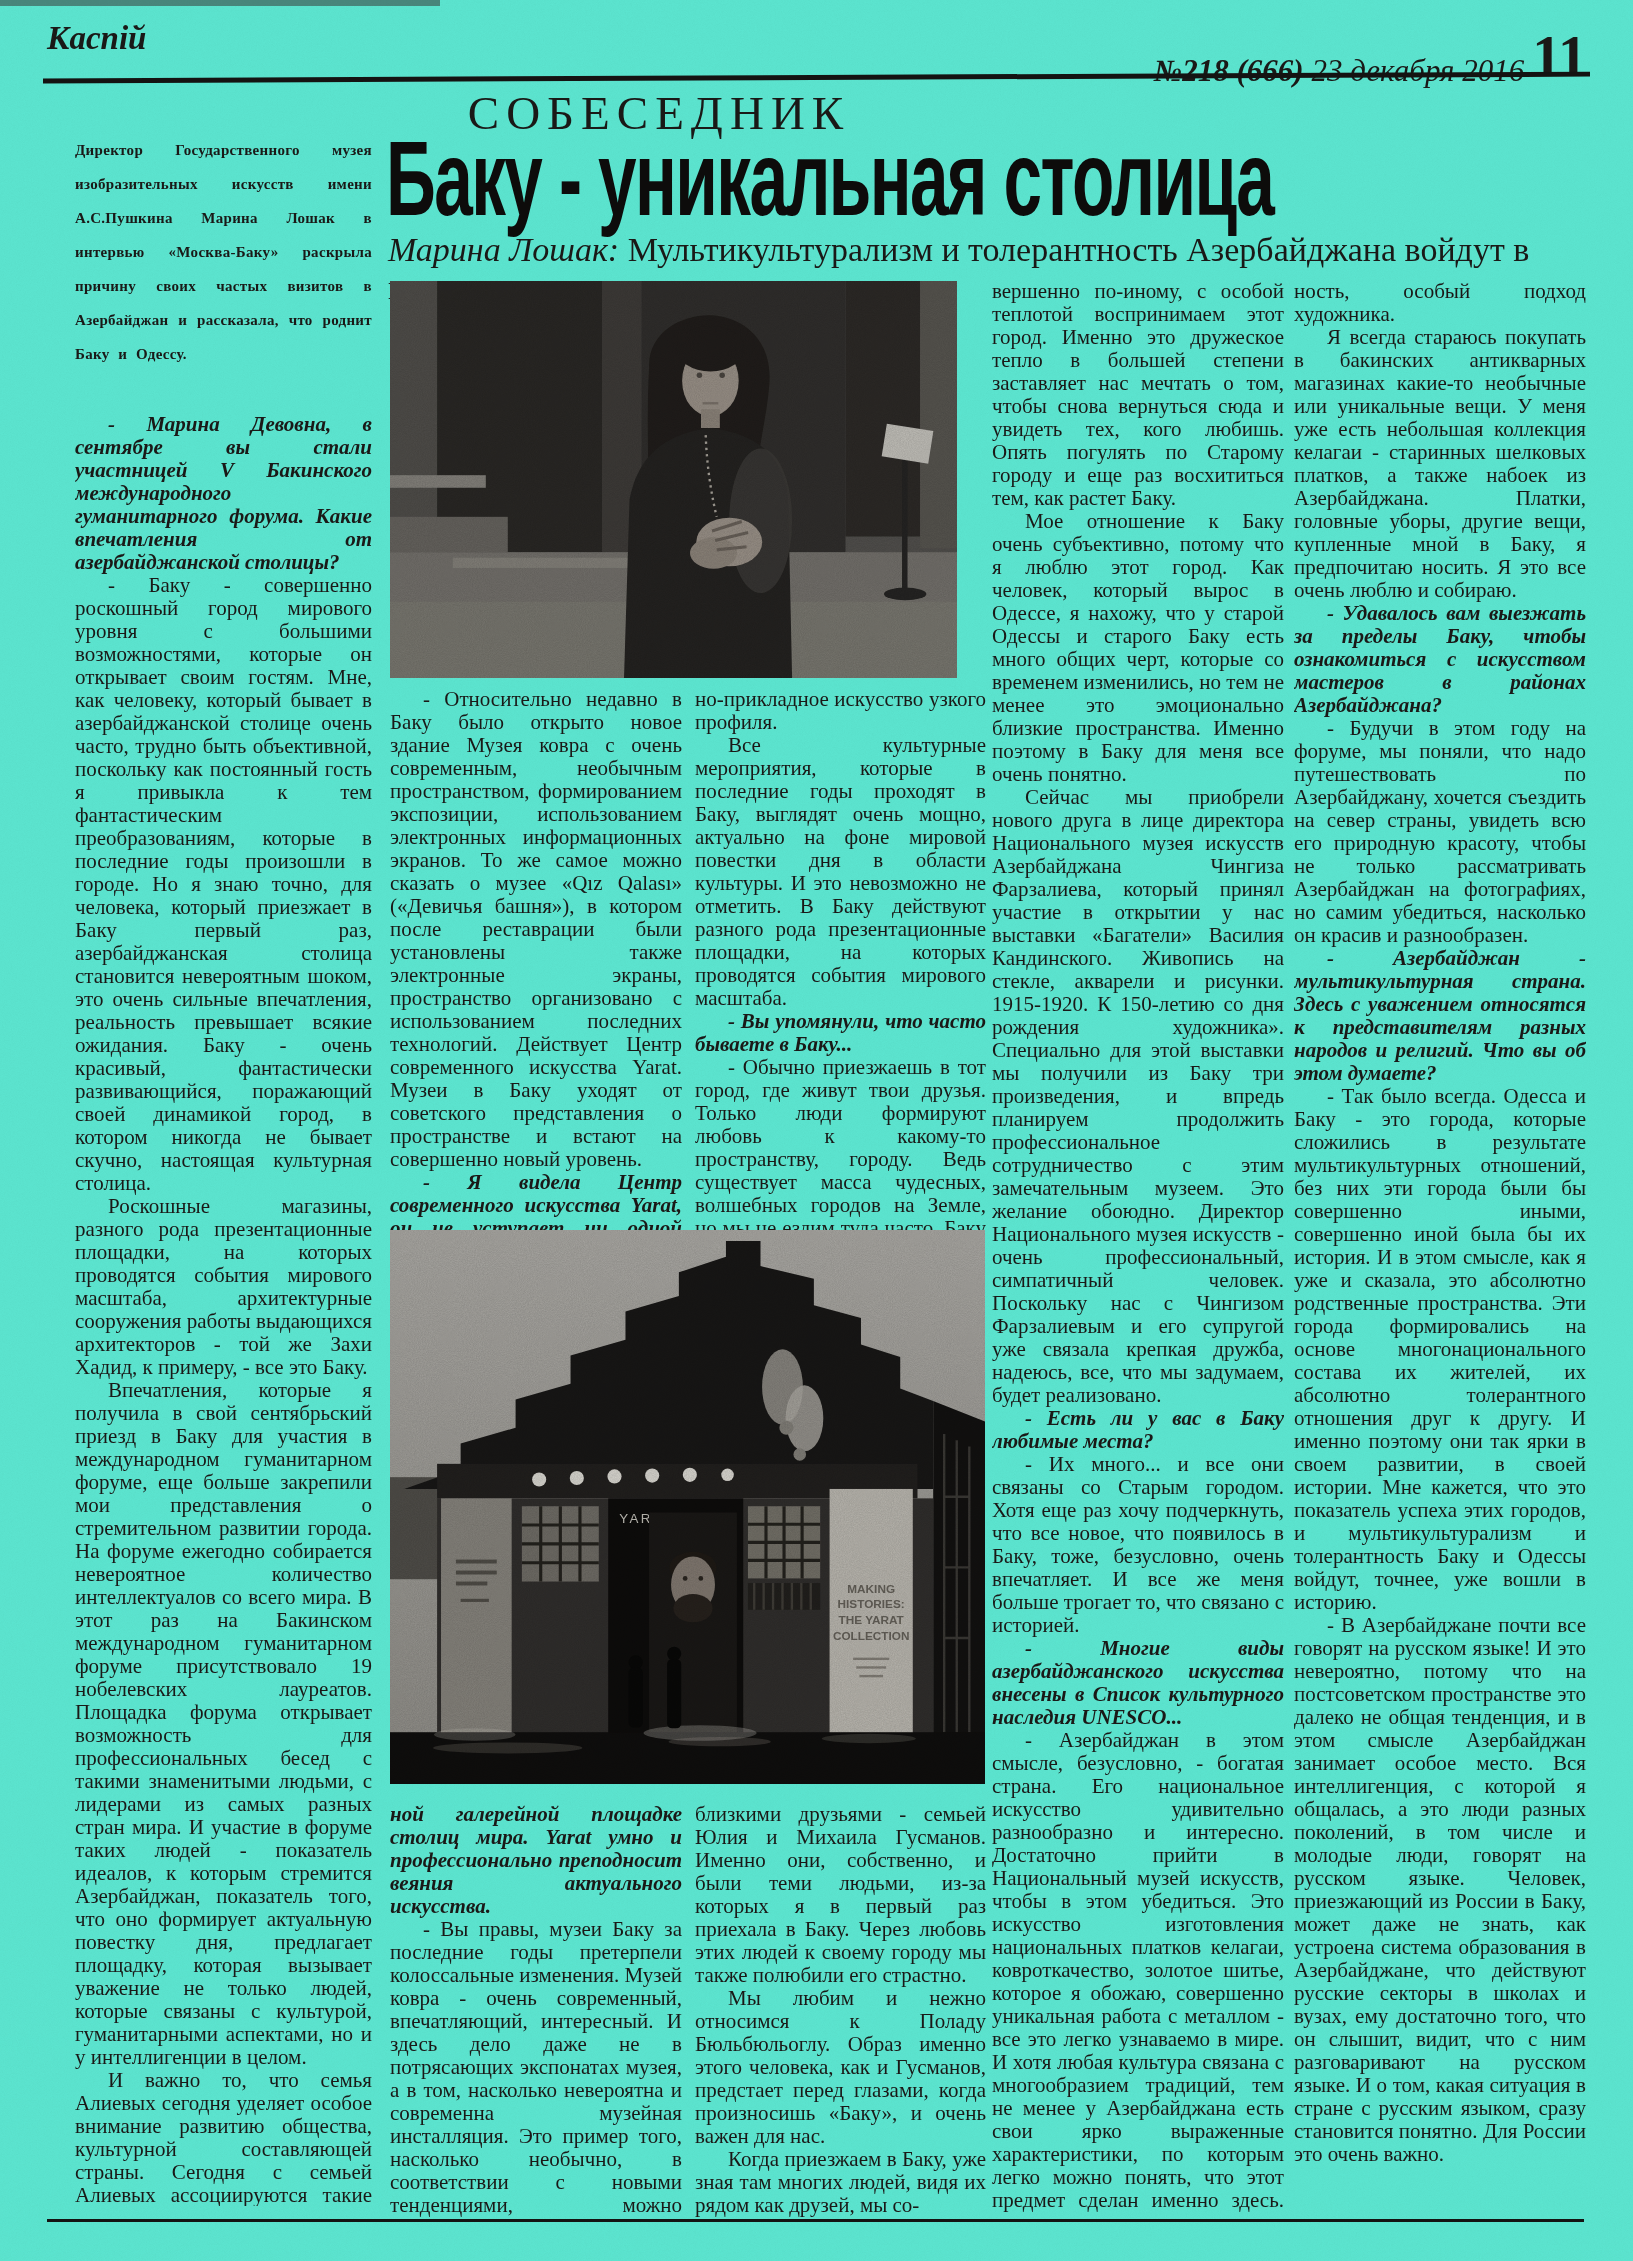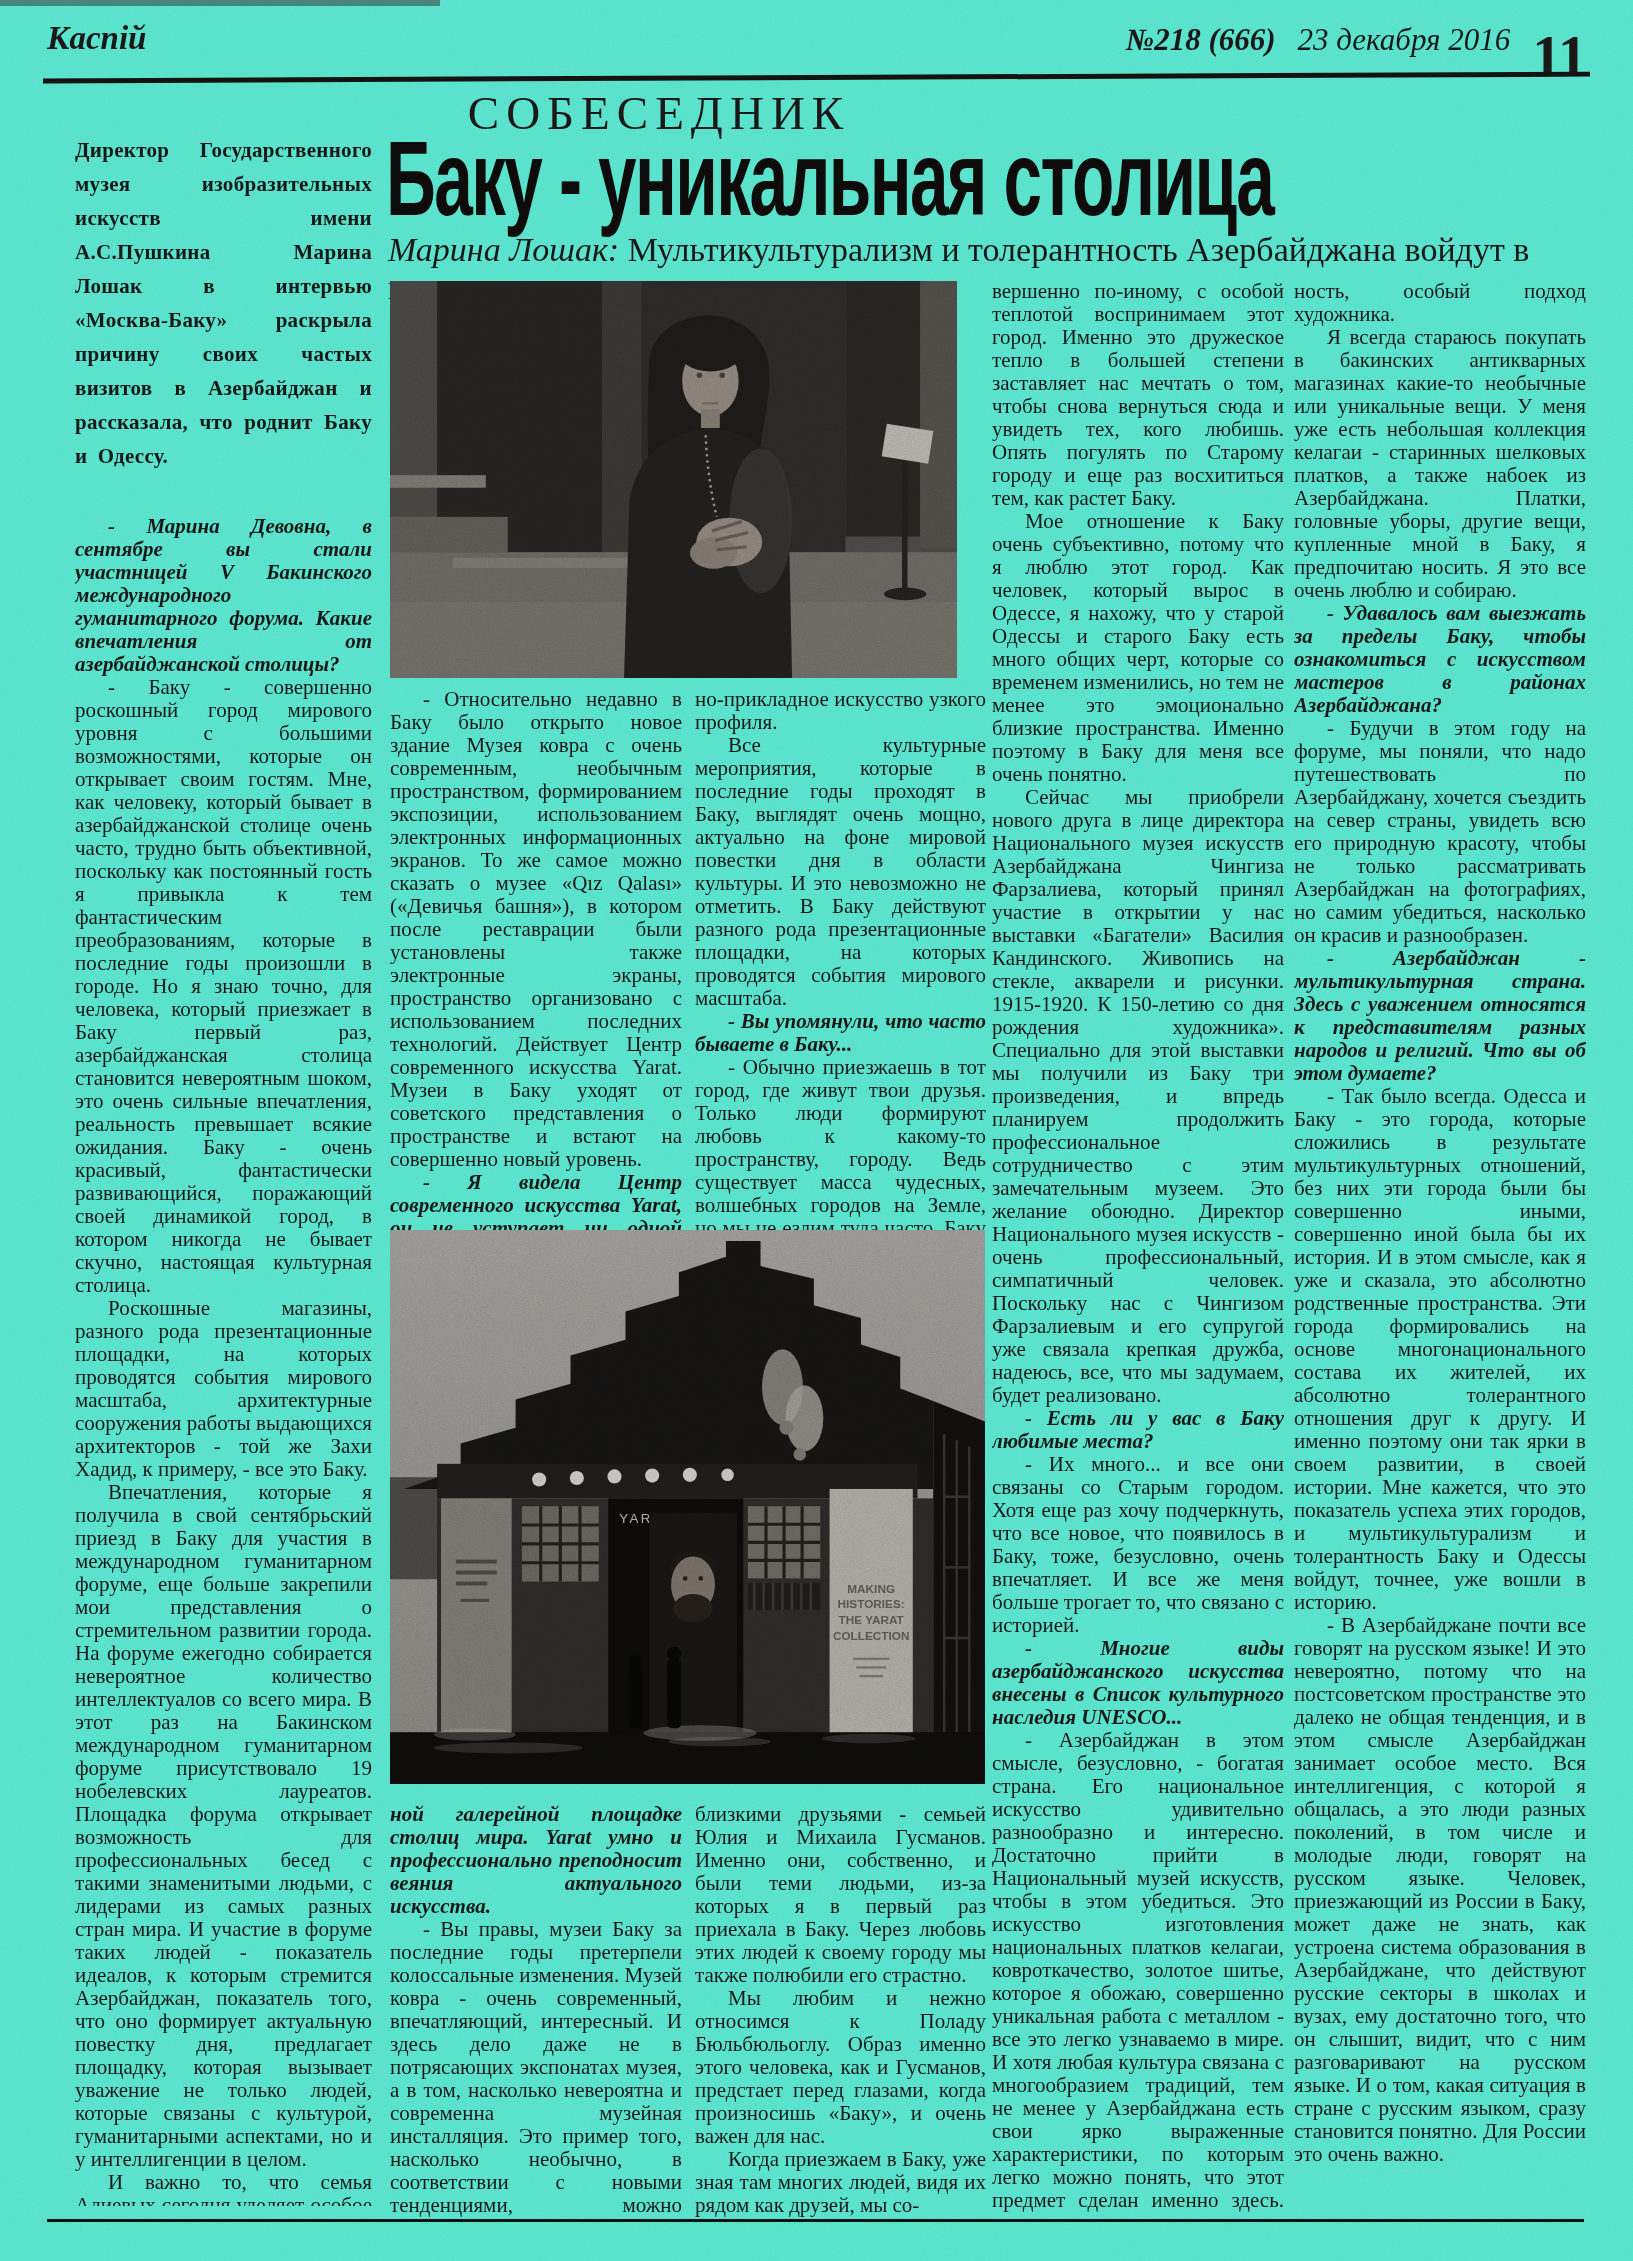--- a/index.html
+++ b/index.html
@@ -1,21 +1,21 @@
 <!DOCTYPE html>
 <html lang="ru" style="font-size:12.6px"><head>
 <meta charset="utf-8">
 <style>
   html,body{margin:0;padding:0;background:#cfcdc8;}
   #page{position:relative;width:1633px;height:2261px;background:#5eead4;overflow:hidden;
         font-family:"Liberation Serif","DejaVu Serif",serif;color:#1b1a18;text-decoration:underline;}
   .abs{position:absolute;}
   
   #paper-name{left:47px;top:20.4px;font-size:33px;font-weight:bold;font-style:italic;}
-  #head-right{right:46px;top:22px;display:flex;align-items:flex-start;gap:22px;}
+  #head-right{right:46px;top:22px;display:flex;align-items:flex-end;gap:8px;}
   #issue-no{font-size:31px;font-weight:bold;font-style:italic;}
   #issue-date{font-size:31px;font-style:italic;}
   #page-number{font-size:58px;font-weight:bold;}
   .rule{background:#151413;}
   #top-rule{left:43px;top:75px;width:1547px;height:4.7px;transform:rotate(-0.25deg);}
   #bottom-rule{left:47px;top:2219px;width:1537px;height:3.1px;}
   #corner-smudge{left:0;top:0;width:440px;height:5.5px;background:#3c3b39;opacity:.55;}
   #section-title{left:188px;top:86px;width:942px;text-align:center;font-size:47px;
                  letter-spacing:7px;font-weight:500;}
   
@@ -26,21 +26,21 @@
   #subhead .speaker{font-style:italic;text-align:right;}
   
   .col{overflow:hidden;}
   #col1{left:75px;top:133px;width:297px;height:2073px;}
   #col2-top{left:390px;top:688px;width:292px;height:542px;}
   #col3-top{left:695px;top:688px;width:291px;height:542px;}
   #col2-bottom{left:390px;top:1803px;width:292px;height:418px;}
   #col3-bottom{left:695px;top:1803px;width:291px;height:418px;}
   #col4{left:992px;top:280px;width:292px;height:1933px;}
   #col5{left:1294px;top:280px;width:292px;height:1933px;}
-  #lead{font-size:21px;line-height:34px;font-weight:bold;text-align:justify;
+  #lead{font-size:15px;line-height:34px;font-weight:bold;text-align:justify;
         word-spacing:4.7px;letter-spacing:0.3px;margin-bottom:42px;}
   .para{margin:0;font-size:21px;line-height:23px;text-align:justify;text-indent:33px;}
   .para.question{font-weight:bold;font-style:italic;}
   .para.frag{text-indent:0;}
   .para.qfrag{font-weight:bold;font-style:italic;text-indent:0;}
   
   #portrait-photo{left:390px;top:281px;width:567px;height:397px;}
   #building-photo{left:390px;top:1230px;width:595px;height:554px;}
   .photo svg{display:block;width:100%;height:100%;}
   #page-noise{left:0;top:0;width:1633px;height:2261px;pointer-events:none;opacity:.5;}

